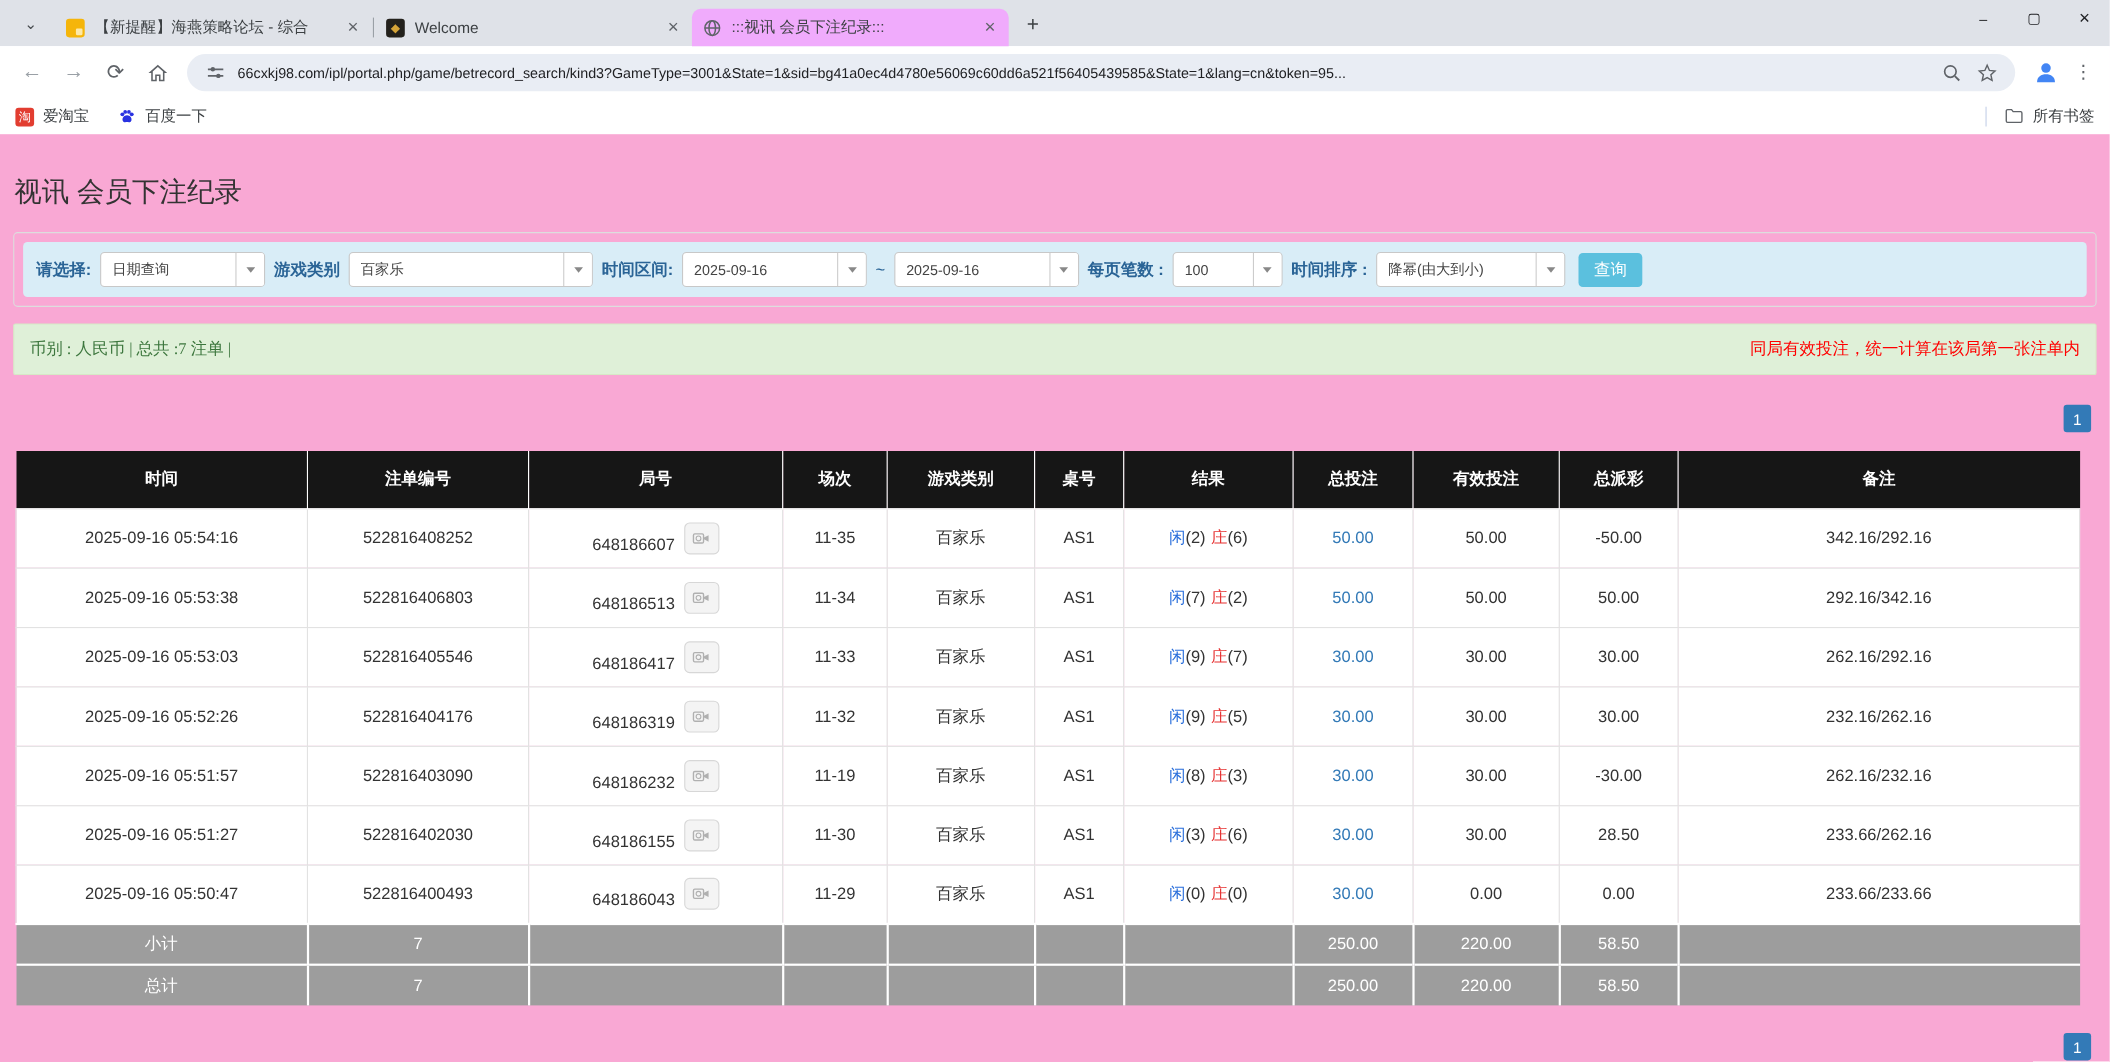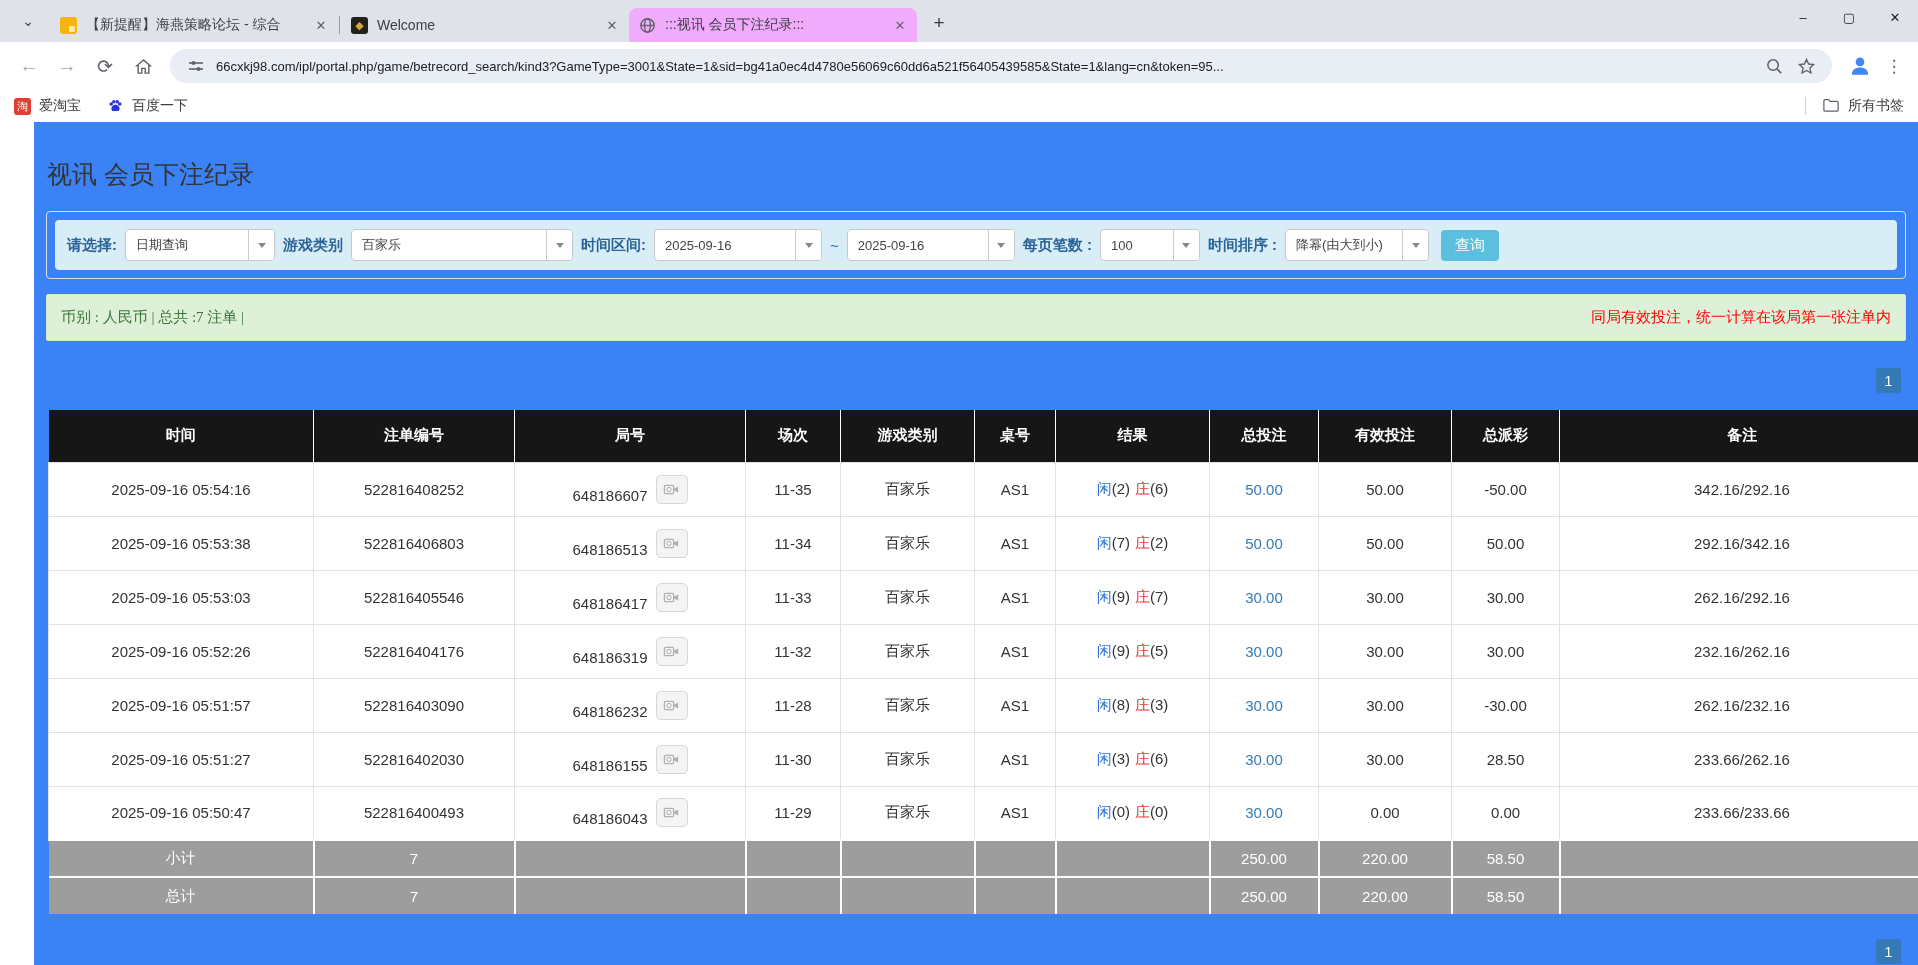--- a/index.html
+++ b/index.html
@@ -48,21 +48,21 @@
   .bookmarks-bar { height:32px; background:#fff; display:flex; align-items:center; padding:0 14px; }
   .bookmark { display:flex; align-items:center; margin-right:26px; font-size:14px; color:#3c4043; }
   .bm-ico { width:17px; height:17px; margin-right:8px; border-radius:3px; display:flex;
     align-items:center; justify-content:center; }
   .bm-taobao { background:#e23d30; color:#fff; font-size:11px; }
   .bookmarks-right { margin-left:auto; display:flex; align-items:center; font-size:14px; color:#3c4043; }
   .bm-vdiv { width:1px; height:18px; background:#c4d0e8; margin-right:16px; }
   .folder-ico { margin-right:8px; }
 
   
-  .page { height:843px; background:#3b82f6; overflow:hidden;margin-left:34px; }
+  .page { height:843px; background:#f9a8d4; overflow:hidden; }
   .page-title { font-size:25px; color:#333; font-weight:400; margin:36px 0 0 13px; }
 
   .filter-wrap { margin:20px 12px 0 12px; border:1px solid #ddd; border-radius:4px; padding:8px; }
   .filter-bar { background:#d9edf7; border-radius:4px; padding:9px 12px; display:flex;
     align-items:center; gap:8px; }
   .f-label { color:#2a6496; font-weight:bold; font-size:15px; white-space:nowrap; }
   .sel { background:#fff; border:1px solid #c8c8c8; border-radius:4px; height:32px; display:flex;
     align-items:center; overflow:hidden; }
   .sel-val { padding:0 10px; font-size:13px; color:#444; flex:1; white-space:nowrap; }
   .sel-arrow { width:26px; height:100%; border-left:1px solid #ccc; display:flex; align-items:center;
@@ -239,21 +239,21 @@
         <span class="sel-arrow"></span>
       </div>
 
       <span class="f-label">每页笔数 :</span>
       <div class="sel" style="width:100px">
         <span class="sel-val">100</span>
         <span class="sel-arrow"></span>
       </div>
 
       <span class="f-label">时间排序 :</span>
-      <div class="sel" style="width:144px">
+      <div class="sel" style="width:172px">
         <span class="sel-val">降幂(由大到小)</span>
         <span class="sel-arrow"></span>
       </div>
 
       <button class="search-btn">查询</button>
     </div>
   </div>
 
   <div class="summary-bar">
     <span class="summary-left">币别 : 人民币 | 总共 :7 注单 |</span>
@@ -398,21 +398,21 @@
               <span>648186232</span>
               <span class="video-btn">
                 <svg width="17" height="15" viewBox="0 0 20 18">
                   <rect x="1.5" y="4" width="11" height="10" rx="1.5" fill="none" stroke="#b0b0b0" stroke-width="1.5"></rect>
                   <path d="M13 8 L18 5.5 L18 12.5 L13 10 Z" fill="#b0b0b0"></path>
                   <circle cx="7" cy="9" r="2.6" fill="none" stroke="#b0b0b0" stroke-width="1.2"></circle>
                 </svg>
               </span>
             </div>
           </td>
-          <td>11-28</td>
+          <td>11-19</td>
           <td>百家乐</td>
           <td>AS1</td>
           <td><span class="res-player">闲</span><span class="res-n">(8)</span><span class="res-banker">庄</span><span class="res-n">(3)</span></td>
           <td><span class="bet-link">30.00</span></td>
           <td>30.00</td>
           <td class="neg">-30.00</td>
           <td>262.16/232.16</td>
         </tr>
         <tr>
           <td>2025-09-16 05:51:27</td>

